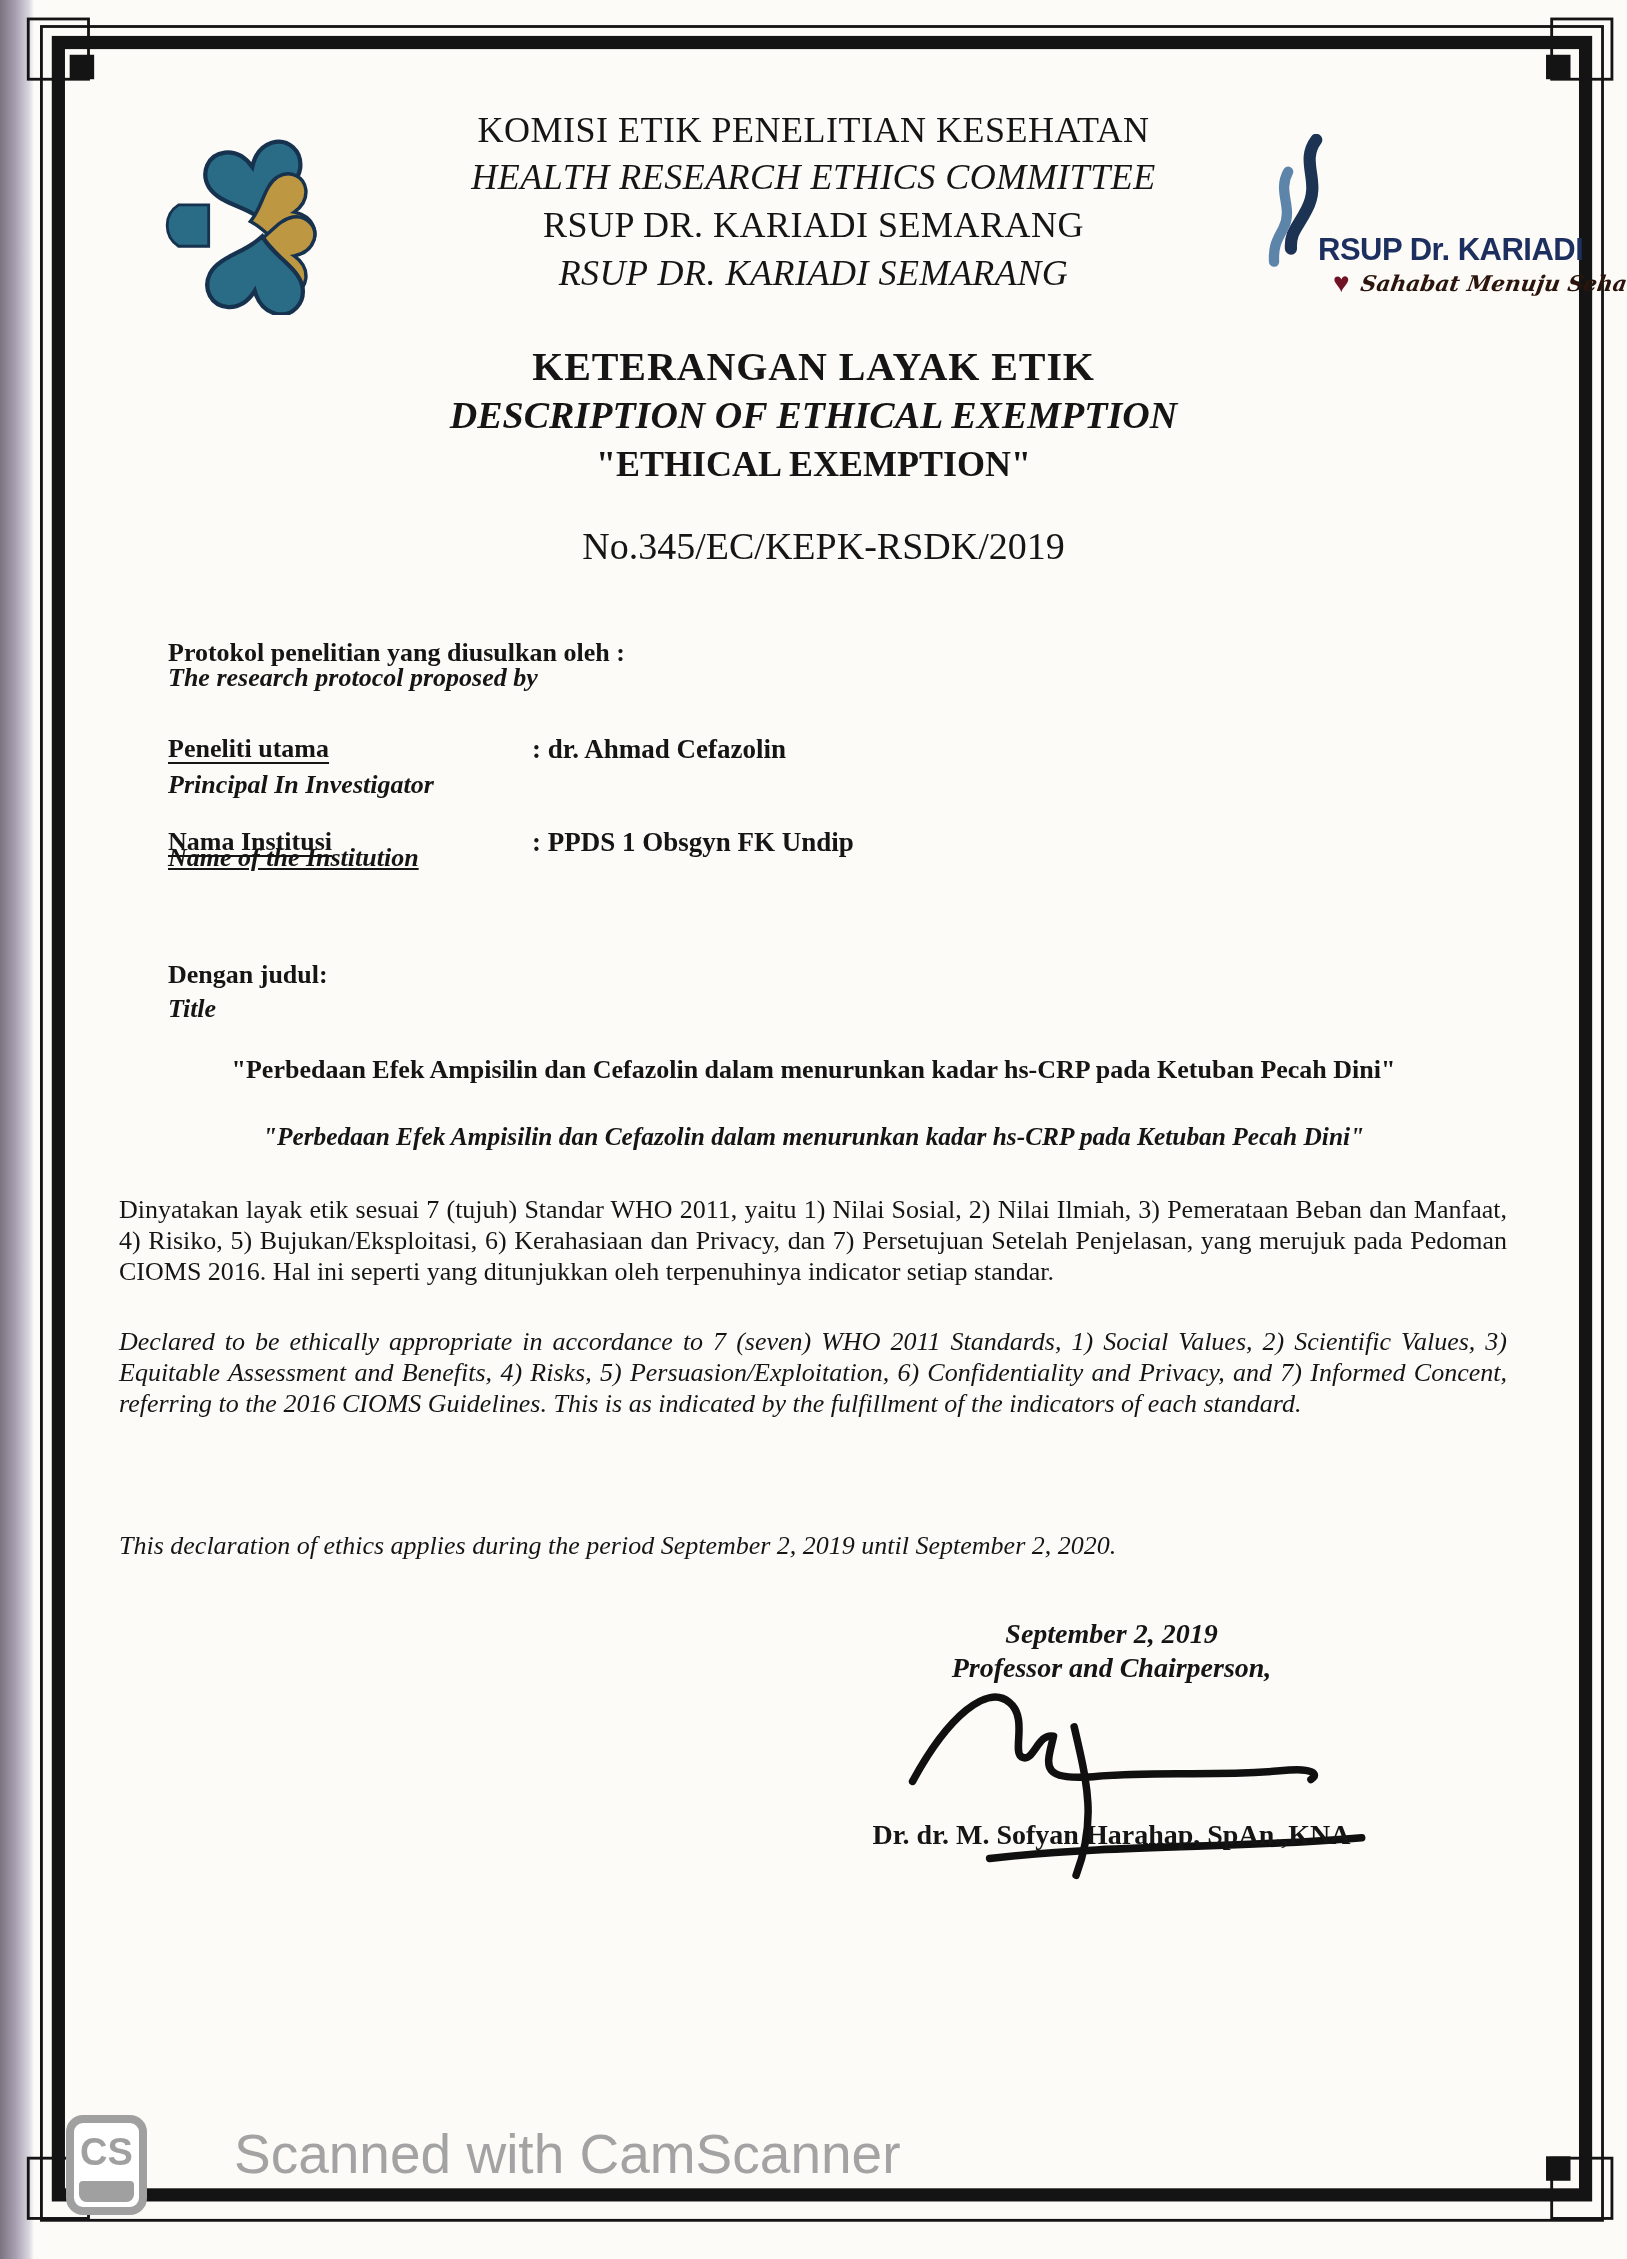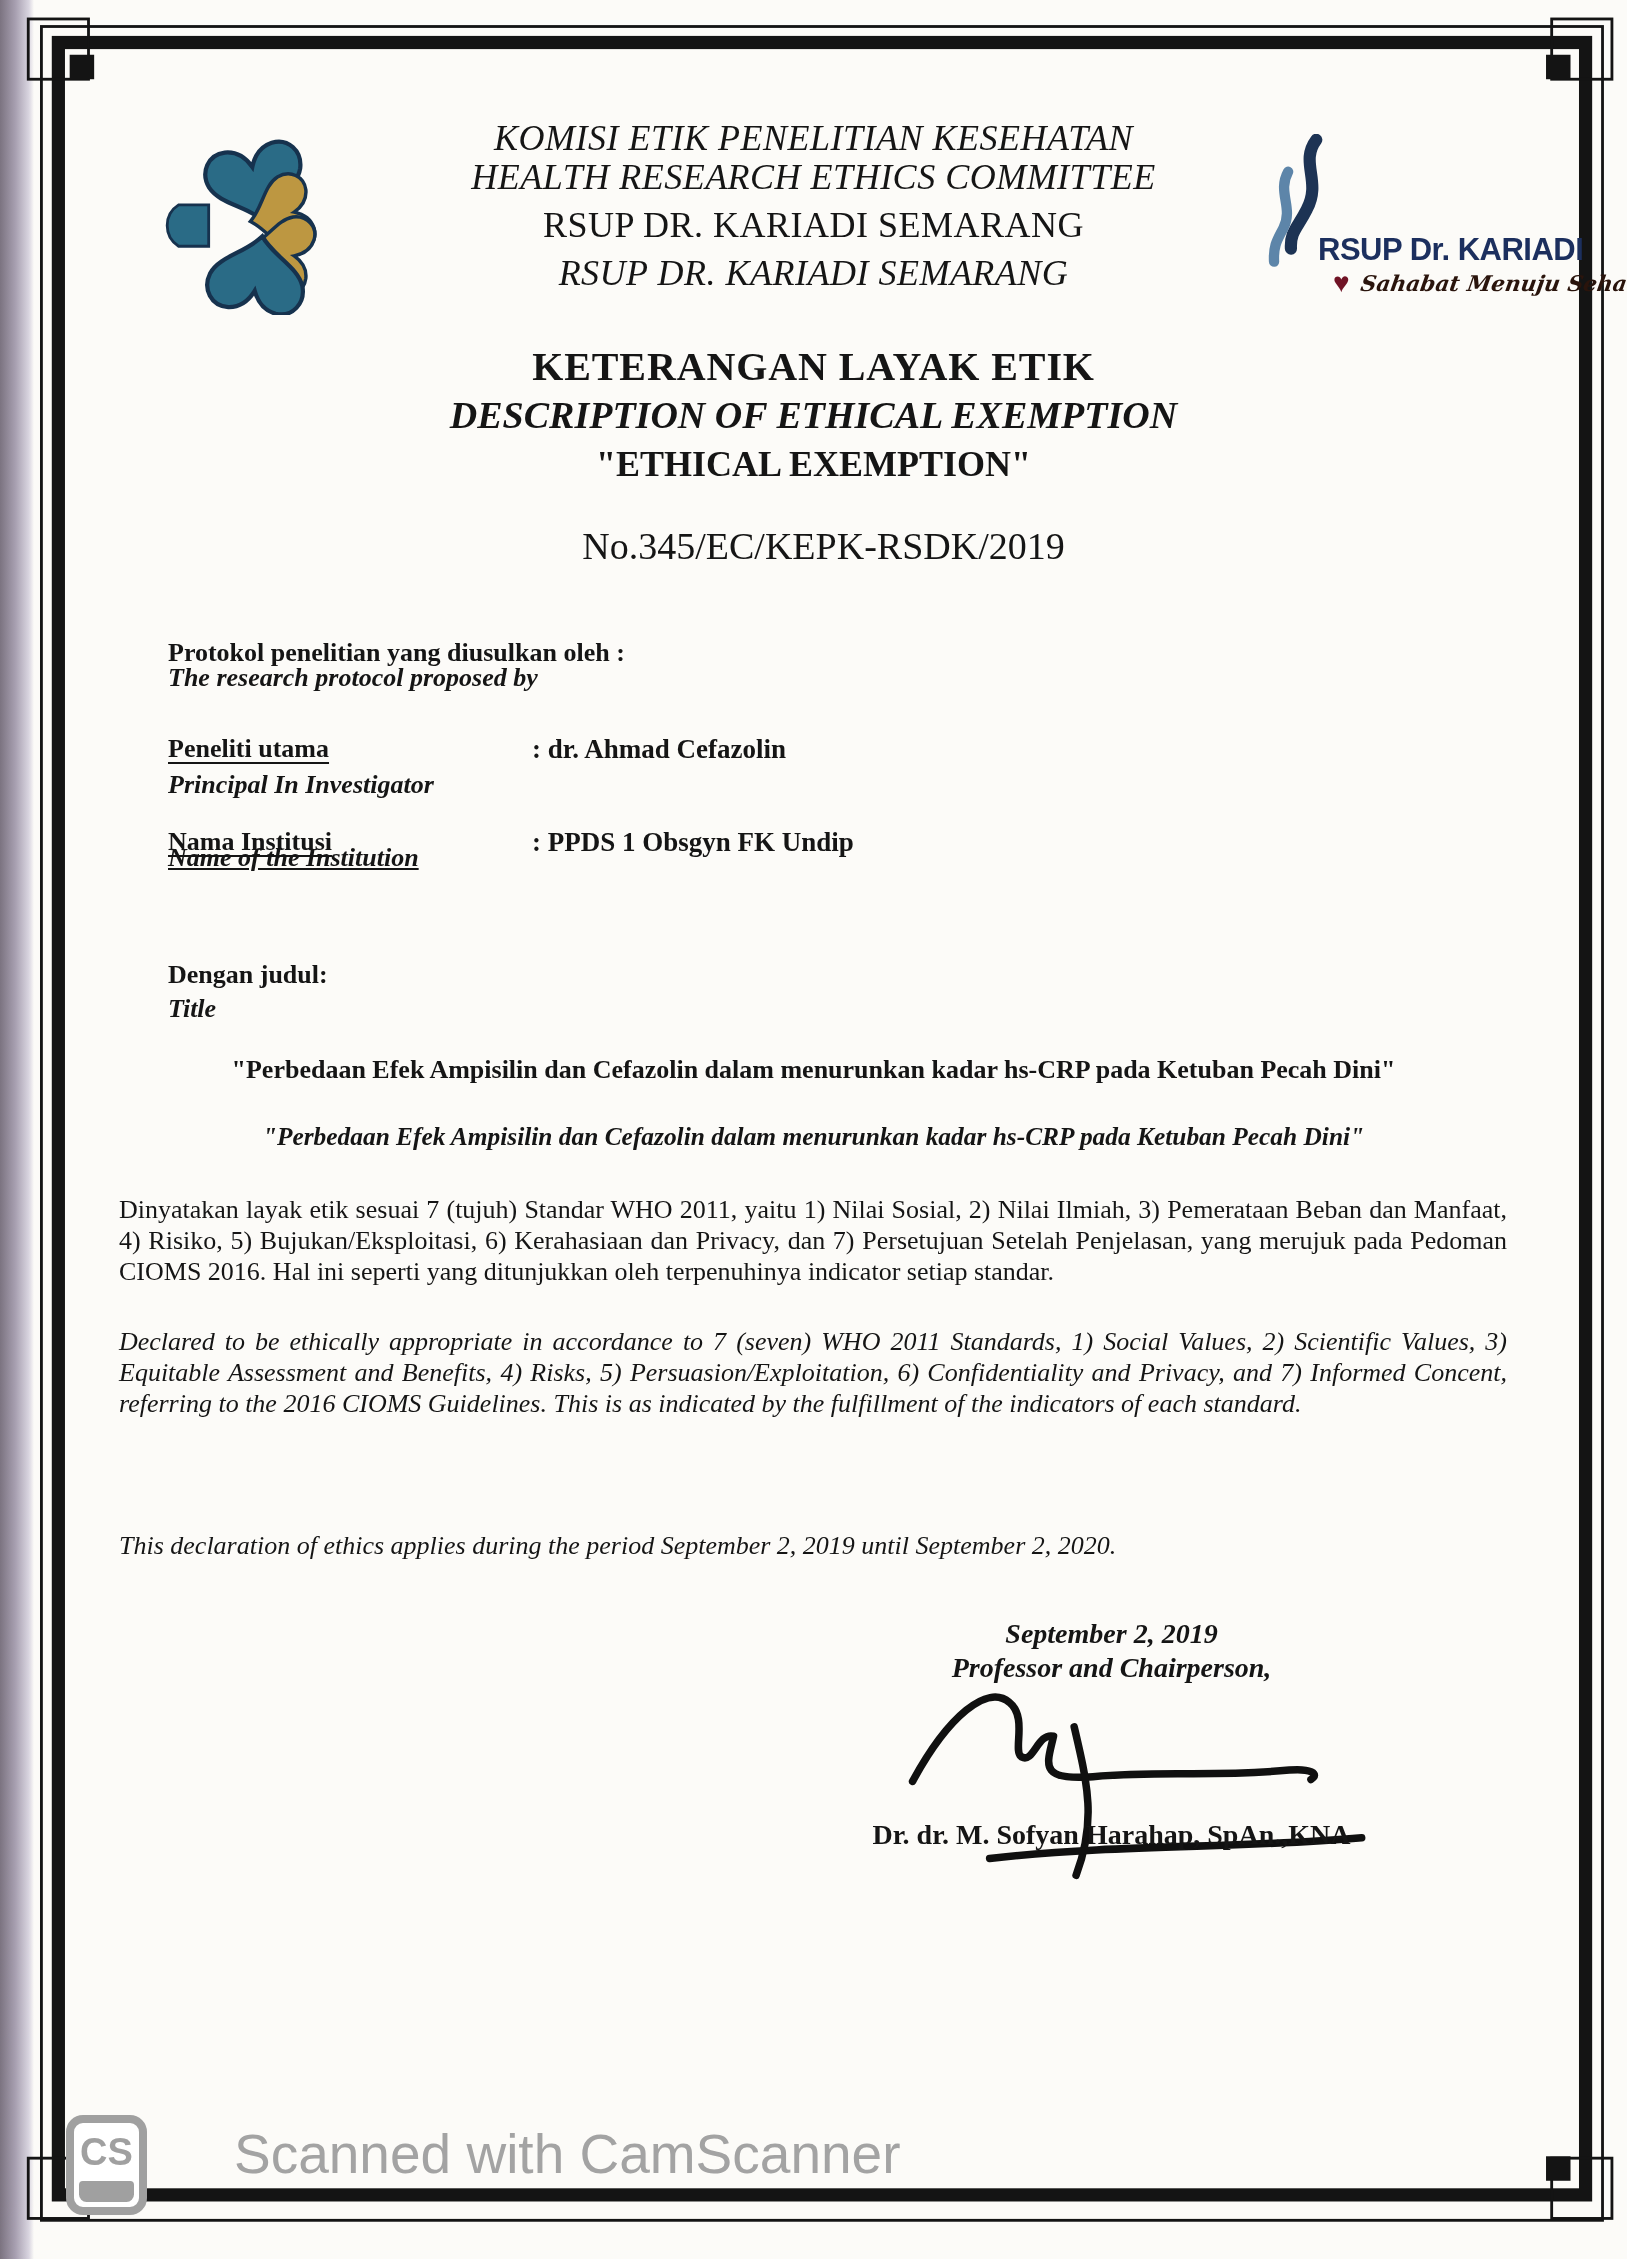--- a/index.html
+++ b/index.html
@@ -6,21 +6,21 @@
   .page{position:relative;width:1627px;height:2260px;background:#fcfbf8;overflow:hidden;
         font-family:"Liberation Serif", serif;color:#151515;}
   .abs{position:absolute;}
   .ctr{left:0;width:1627px;text-align:center;}
   
   .scan-edge{left:0;top:0;width:34px;height:2260px;
     background:linear-gradient(to right,#7b7380,#a79fb0 45%,#d9d5e0 85%,#fcfbf8);}
   
   .t-org{font-size:36px;letter-spacing:0.5px;}
   .t-org.i{font-style:italic;}
-  .t-org1{top:117px;font-style:italic;} .t-org2{top:156px;} .t-org3{top:204px;} .t-org4{top:252px;}
+  .t-org1{top:109px;} .t-org2{top:156px;} .t-org3{top:204px;} .t-org4{top:252px;}
   
   .t-main{top:343px;font-size:40px;font-weight:700;letter-spacing:0.9px;}
   .t-main2{top:393px;font-size:38px;font-weight:700;font-style:italic;}
   .t-main3{top:443px;font-size:36px;font-weight:700;}
   .t-num{top:524px;font-size:38px;padding-left:10px;}
   
   .lbl{left:168px;font-size:26px;font-weight:700;}
   .lbl.i{font-style:italic;}
   .val{left:532px;font-size:27px;font-weight:700;}
   .y-intro1{top:638px;} .y-intro2{top:663px;}

